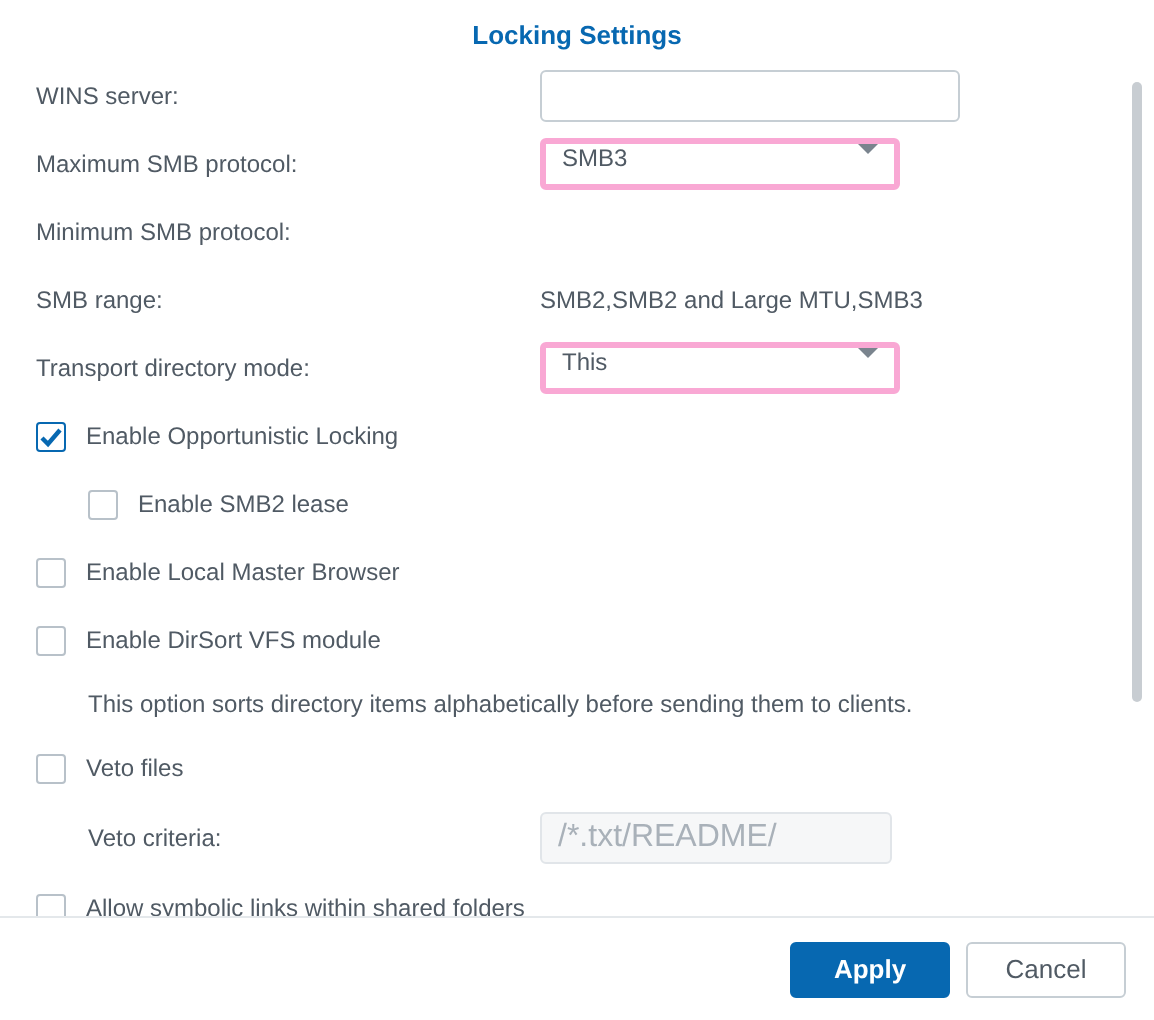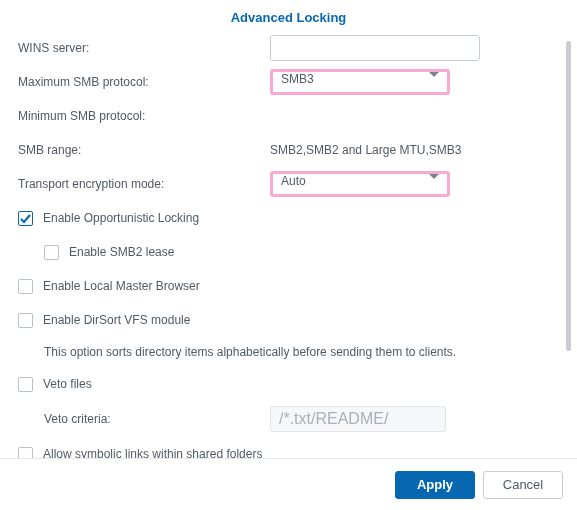--- a/index.html
+++ b/index.html
@@ -185,21 +185,21 @@
     background: #fff;
     color: #505A64;
     border: 1px solid #C6CED4;
   }
 </style>
 </head>
 <body>
 
 <div class="dialog">
 
-  <div class="title">Advanced Locking</div>
+  <div class="title">Locking Settings</div>
 
   <div class="content-wrap">
     <div class="content-scroll">
 
       <div class="row">
         <div class="label">WINS server:</div>
         <div class="field">
           <input class="text-input" type="text" value="" style="">
         </div>
       </div>
@@ -223,24 +223,24 @@
       </div>
 
       <div class="row">
         <div class="label">SMB range:</div>
         <div class="field">
           <span class="static-value">SMB2,SMB2 and Large MTU,SMB3</span>
         </div>
       </div>
 
       <div class="row">
-        <div class="label">Transport encryption mode:</div>
+        <div class="label">Transport directory mode:</div>
         <div class="field">
           <div class="select">
-            <span>Auto</span>
+            <span>This</span>
             <span class="chevron">
                 <svg width="10" height="6">
                   <polygon points="0,0 10,0 5,5" fill="#7A848E"></polygon>
                 </svg>
               </span>
           </div>
         </div>
       </div>
 
       <div class="checkbox-row">

